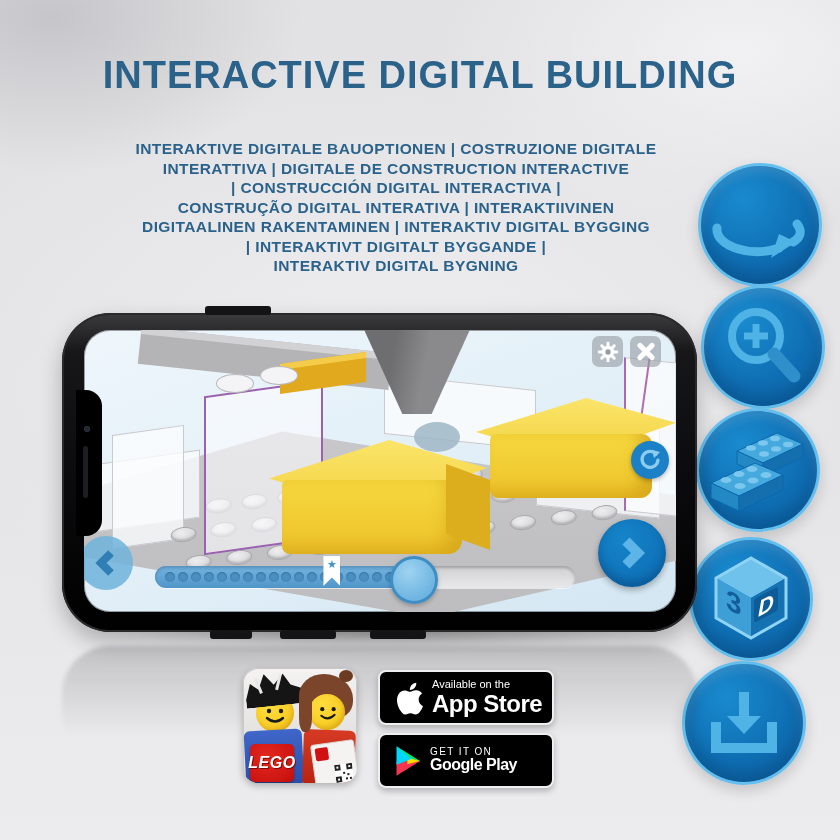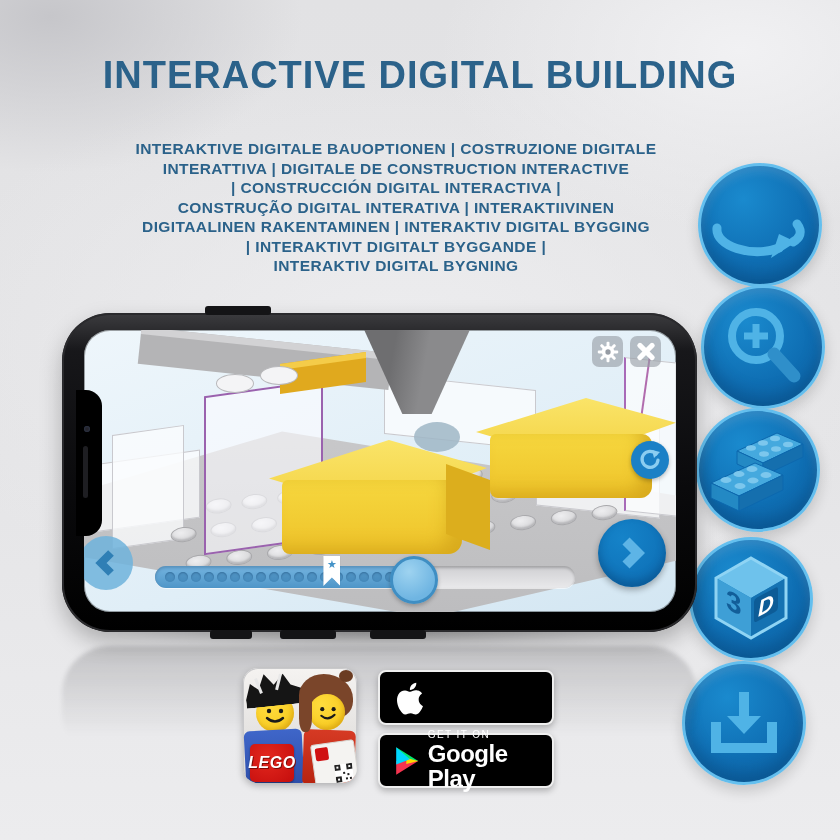--- a/index.html
+++ b/index.html
@@ -70,21 +70,21 @@
 
   
   .app-icon{left:243px;top:668px;width:114px;height:115px;border-radius:15px;z-index:6;overflow:hidden;
     background:linear-gradient(#f5f3f1,#d9d7d5);box-shadow:0 3px 7px rgba(0,0,0,.25), inset 0 0 0 1px #c9c9cb;}
   .badge{width:172px;height:51px;background:#000;border-radius:8px;border:2px solid #efefef;z-index:6;
     display:flex;align-items:center;box-shadow:0 3px 6px rgba(0,0,0,.25);}
   .badge .txt{display:flex;flex-direction:column;justify-content:center;color:#fff;line-height:1.05;}
   .badge .small{font-size:11px;}
   .badge .big{font-size:24px;font-weight:bold;letter-spacing:-.5px;}
   .gp .small{font-size:10px;letter-spacing:1.4px;}
-  .gp .big{font-size:24px;}
+  .gp .big{font-size:16px;}
 
   
   .head{position:absolute;border-radius:50%;background:radial-gradient(circle at 35% 30%, #ffdc3e, #f5c518);box-shadow:inset -2px -3px 4px rgba(180,120,0,.35);}
   .face{position:absolute;width:100%;height:100%;}
 </style>
 </head>
 <body>
 
 <div class="canvas">
 
@@ -374,20 +374,24 @@
 
     <div class="abs" style="left:7px;top:76px;width:44px;height:38px;background:radial-gradient(circle at 40% 35%,#e3281e,#c40d0d);border-radius:5px;z-index:5;display:flex;align-items:center;justify-content:center;box-shadow:0 1px 2px rgba(0,0,0,.4);">
       <span style="color:#fff;font-weight:bold;font-style:italic;font-size:16px;letter-spacing:.5px;text-shadow:1px 1px 0 #7d0b06;">LEGO</span>
     </div>
   </div>
 
   <div class="abs badge" style="left:378px;top:670px;">
     <svg width="30" height="36" viewBox="95 90 270 330" style="margin:0 8px 0 14px;">
       <path fill="#fff" d="M318.7 268.7c-.2-36.7 30-54.3 31.4-55.2-17.2-25.1-43.9-28.5-53.3-28.9-22.7-2.3-44.3 13.4-55.8 13.4-11.5 0-29.3-13.1-48.1-12.7-24.8.4-47.7 14.4-60.4 36.6-25.8 44.7-6.6 110.8 18.5 147.1 12.3 17.8 26.9 37.7 46.1 37 18.5-.7 25.5-11.9 47.9-11.9 22.4 0 28.7 11.9 48.2 11.5 19.9-.4 32.5-18.1 44.6-36 14.2-20.6 20-40.5 20.3-41.5-.4-.2-39-15-39.4-59.4zM281.5 161.1c10.2-12.4 17.1-29.6 15.2-46.8-14.7.6-32.5 9.8-43 22.2-9.4 10.9-17.7 28.5-15.5 45.3 16.4 1.3 33.1-8.3 43.3-20.7z"></path>
     </svg>
+    <div class="txt">
+      <span class="small">Available on the</span>
+      <span class="big">App Store</span>
+    </div>
   </div>
 
   <div class="abs badge gp" style="left:378px;top:733px;">
     <svg width="32" height="36" viewBox="0 0 100 100" style="margin:0 6px 0 12px;">
       <polygon points="14,4 88,50 40,50" fill="#00e56e"></polygon>
       <polygon points="14,50 88,50 14,96" fill="#f5344f"></polygon>
       <polygon points="48,40 88,50 48,60" fill="#ffd900"></polygon>
       <polygon points="14,4 60,44 14,62" fill="#00d7fe"></polygon>
     </svg>
     <div class="txt">

